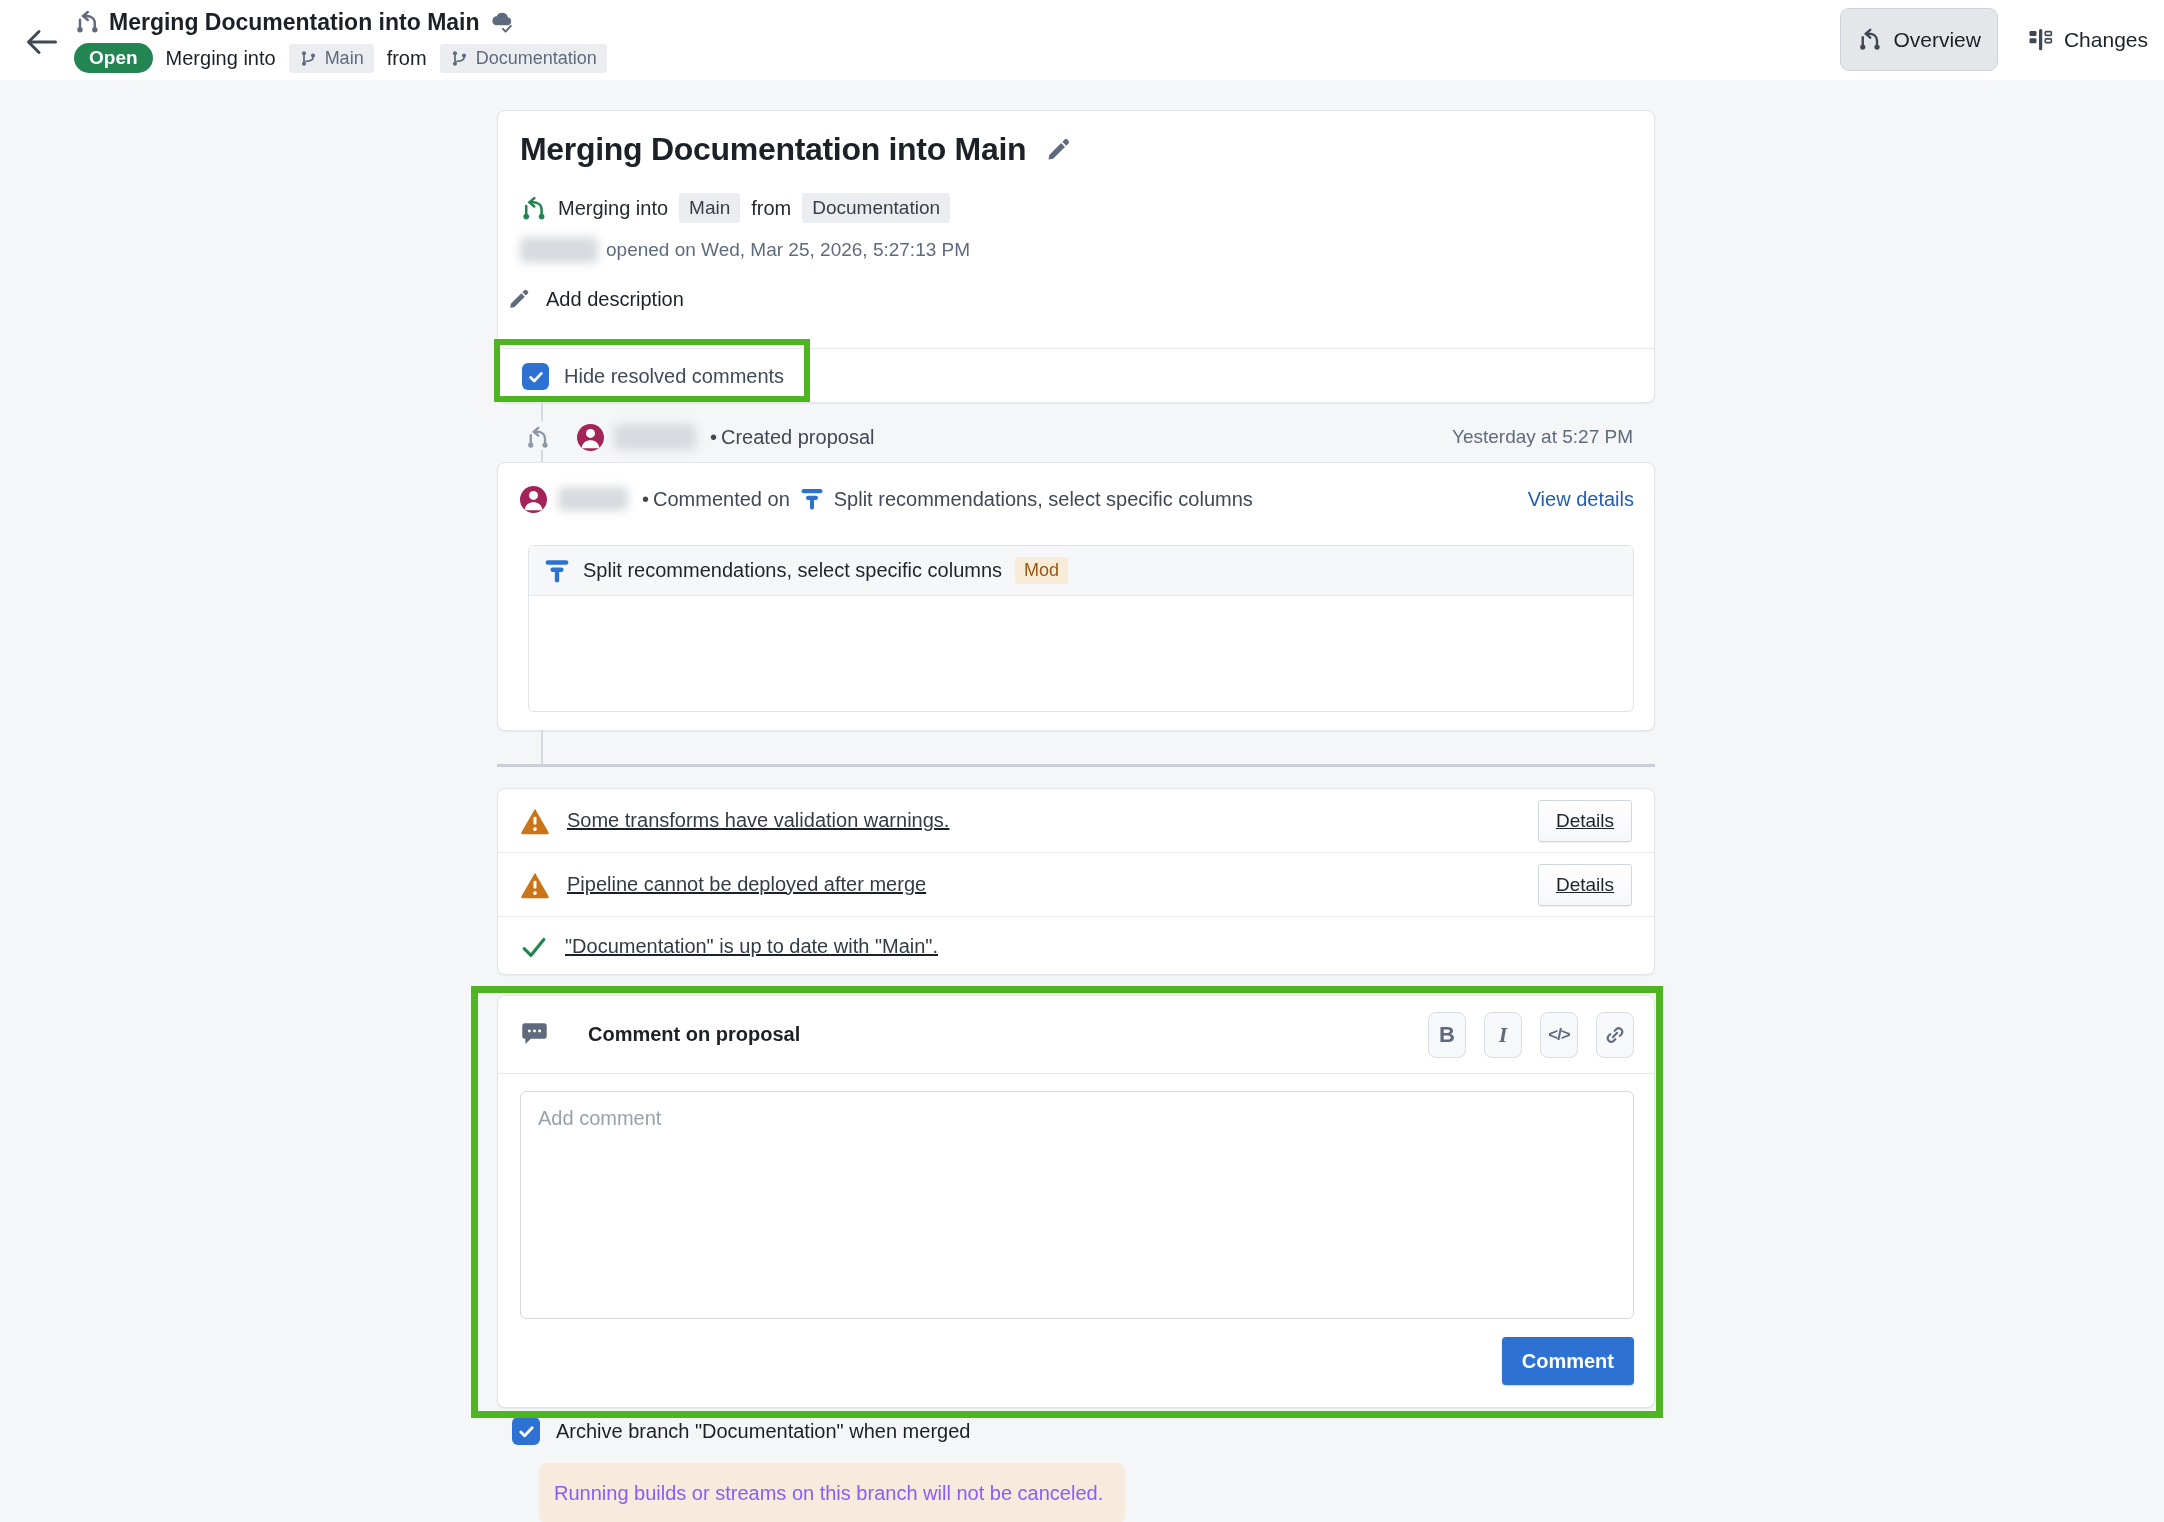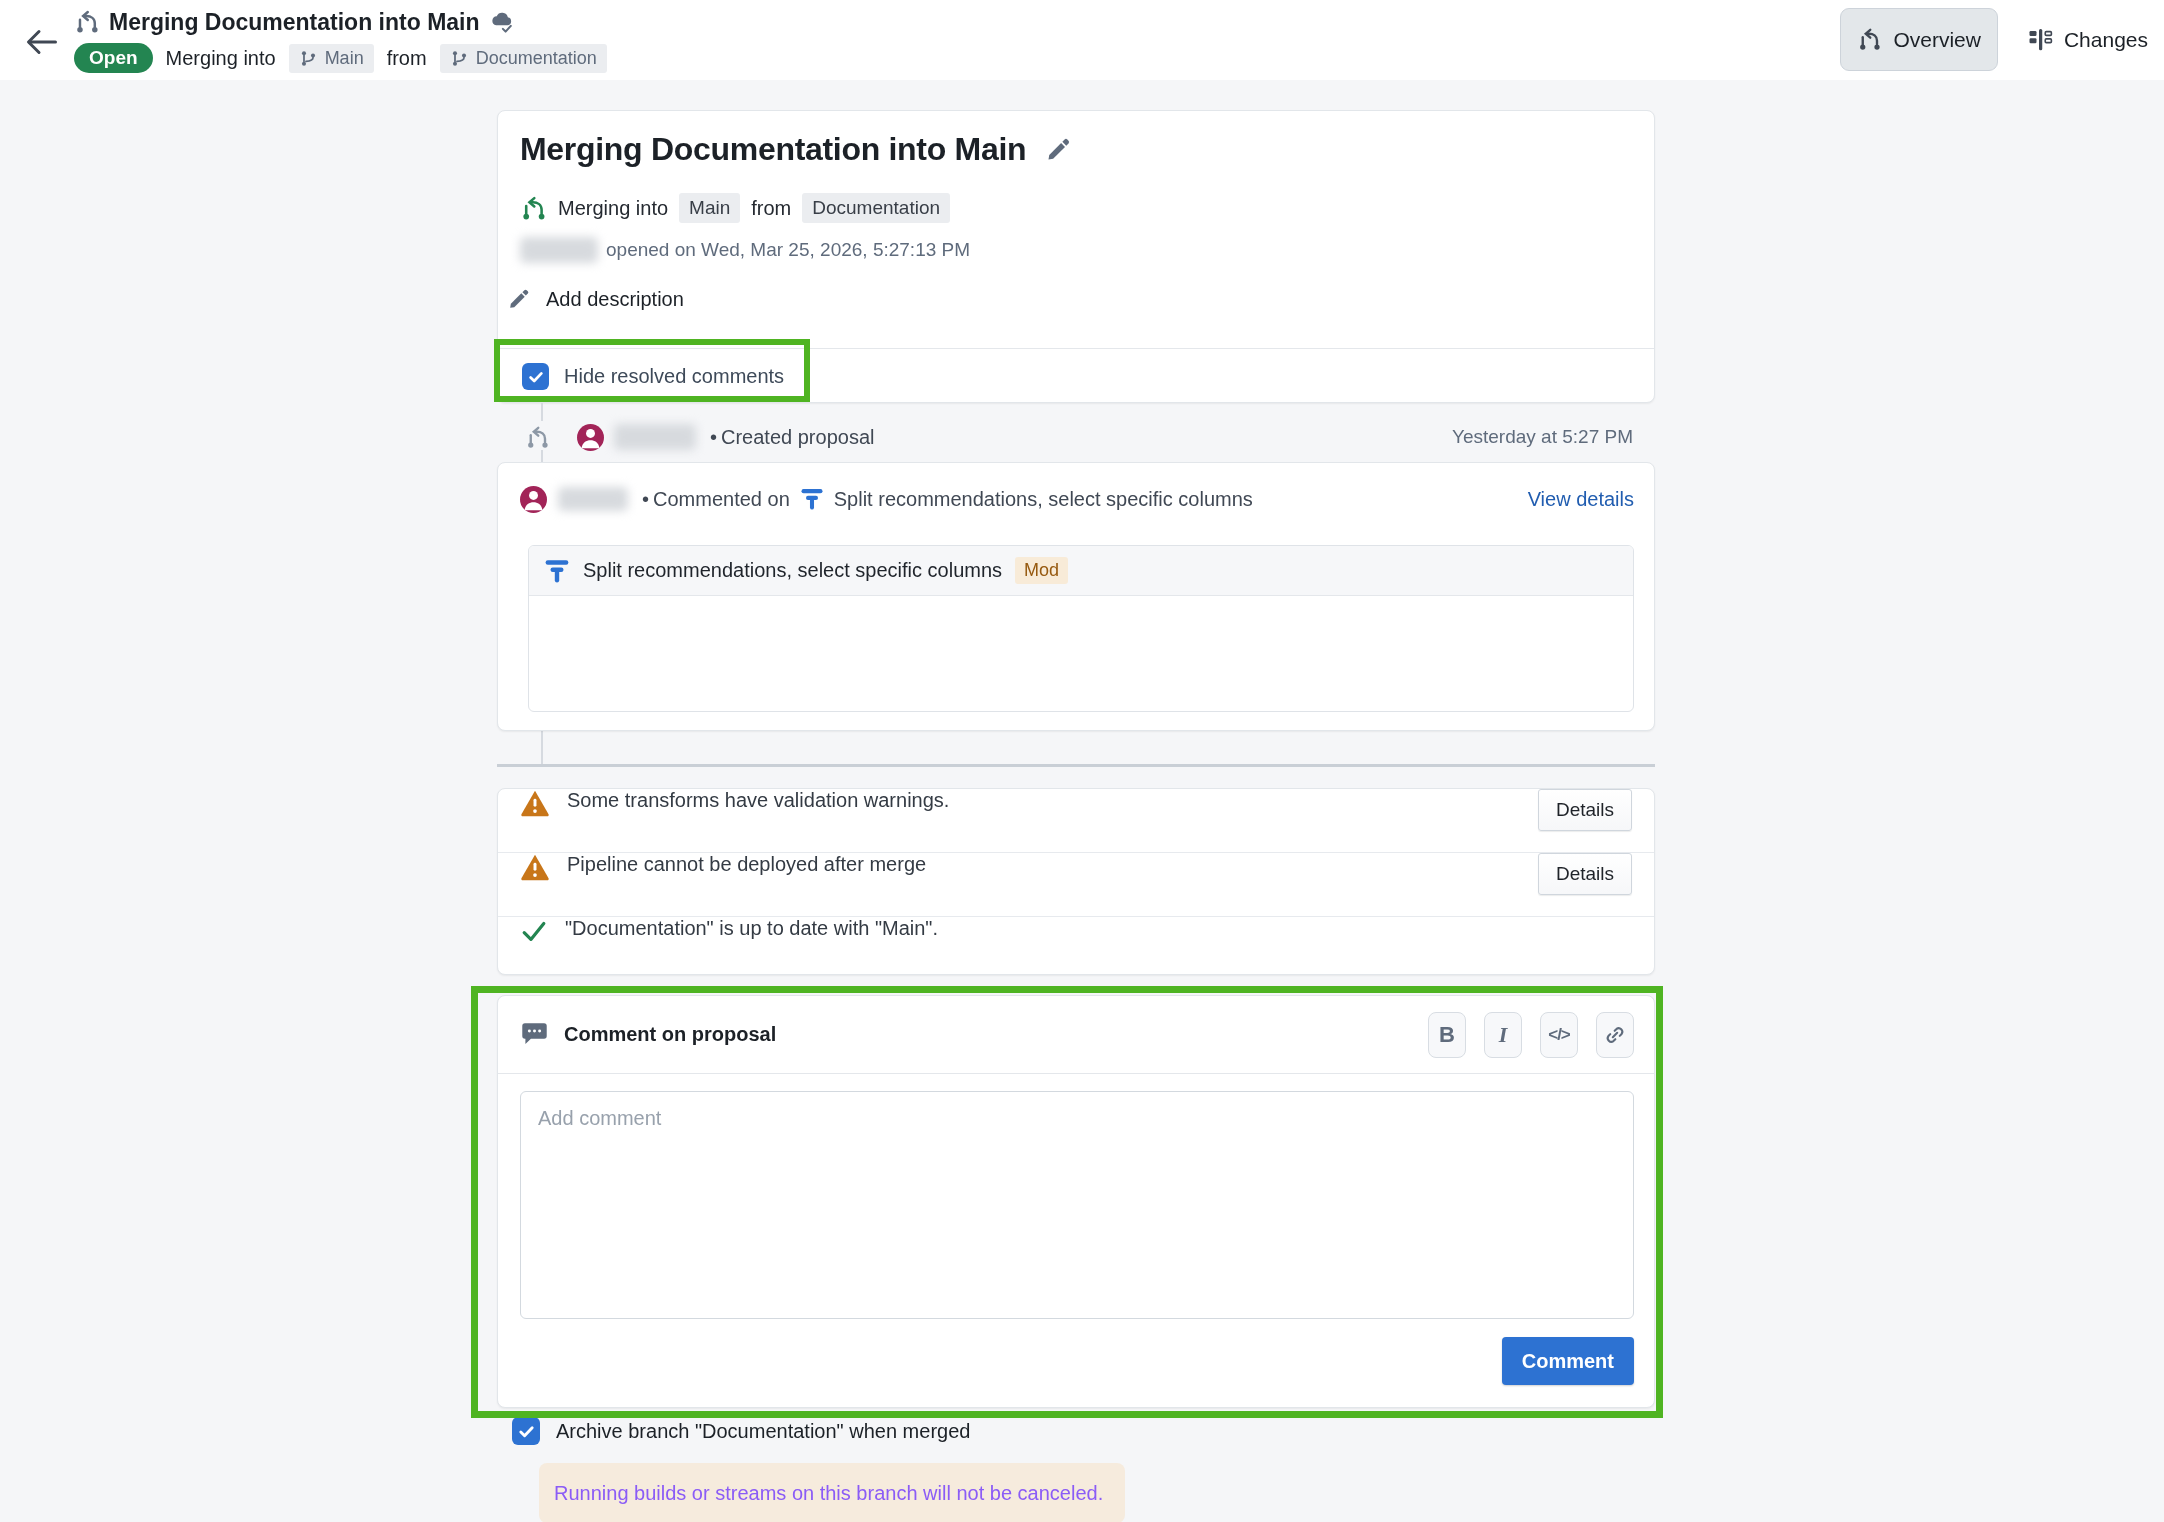--- a/index.html
+++ b/index.html
@@ -73,29 +73,29 @@
   .tb-name { position:absolute; left:15px; top:13px; width:92px; height:28px; }
   .tb-right { position:absolute; right:16px; top:16px; display:flex; align-items:center; gap:15px; }
   .more-btn { display:flex; gap:4px; align-items:center; cursor:pointer; padding:4px; }
   .more-btn i { width:5px; height:5px; border-radius:50%; background:#404854; }
   .tb-text { position:absolute; left:15px; top:70px; font-size:20px; color:#1C2127; }
 
   .thick-divider { position:absolute; left:497px; top:764px; width:1158px; height:3px; background:#C9CFD6; }
 
   
   .checks-card { left:497px; top:788px; width:1158px; height:187px; overflow:hidden; }
-  .check-row { display:flex; align-items:flex-start; padding:0 22px; height:64px; border-bottom:1px solid #E7EAEE; }
+  .check-row { display:flex; align-items:center; padding:0 22px; height:64px; border-bottom:1px solid #E7EAEE;text-decoration:underline; }
   .check-row:last-child { border-bottom:none; height:59px; }
   .check-row .txt { font-size:20px; color:#343B44; margin-left:17px; }
   .details-btn { margin-left:auto; background:linear-gradient(#FFFFFF,#F6F7F9); border:1px solid #D0D6DD; border-radius:3px; height:42px; padding:0 17px; font-size:19px; color:#1F2329; display:flex; align-items:center; cursor:pointer; box-shadow:0 1px 1px rgba(17,20,24,0.08); font-family:"Liberation Sans",sans-serif; }
 
   
   .comment-card { left:497px; top:995px; width:1158px; height:413px; }
   .cc-header { position:absolute; left:22px; top:15px; width:1114px; height:47px; display:flex; align-items:center; gap:15px; }
-  .cc-title { font-size:20px; font-weight:bold; color:#1C2127; }
+  .cc-title { font-size:20px; font-weight:bold; color:#1C2127;margin-left:24px; }
   .fmt-toolbar { margin-left:auto; display:flex; gap:18px; }
   .fmt-btn { width:38px; height:46px; background:#F7F8FA; border:1px solid #D8DDE3; border-radius:8px; display:flex; align-items:center; justify-content:center; color:#5F6B7C; cursor:pointer; font-family:"Liberation Sans",sans-serif; }
   .fmt-bold { font-size:22px; font-weight:bold; }
   .fmt-italic { font-size:22px; font-style:italic; font-family:"Liberation Serif",serif; font-weight:bold; }
   .fmt-code { font-size:17px; font-weight:bold; letter-spacing:-1px; }
   .cc-divider { position:absolute; left:0; top:77px; width:100%; height:1px; background:#E4E7EB; }
   .cc-textarea { position:absolute; left:22px; top:95px; width:1114px; height:228px; border:1px solid #D3D9DF; border-radius:6px; padding:15px 17px; font-size:20px; font-family:"Liberation Sans",sans-serif; color:#1C2127; resize:none; outline:none; }
   .cc-textarea::placeholder { color:#98A1AC; }
   .comment-submit { position:absolute; right:20px; top:341px; height:48px; padding:0 20px; background:#2D72D2; border:none; border-radius:4px; color:#fff; font-size:20px; font-weight:bold; font-family:"Liberation Sans",sans-serif; cursor:pointer; box-shadow:0 1px 2px rgba(17,20,24,0.2); }
 

